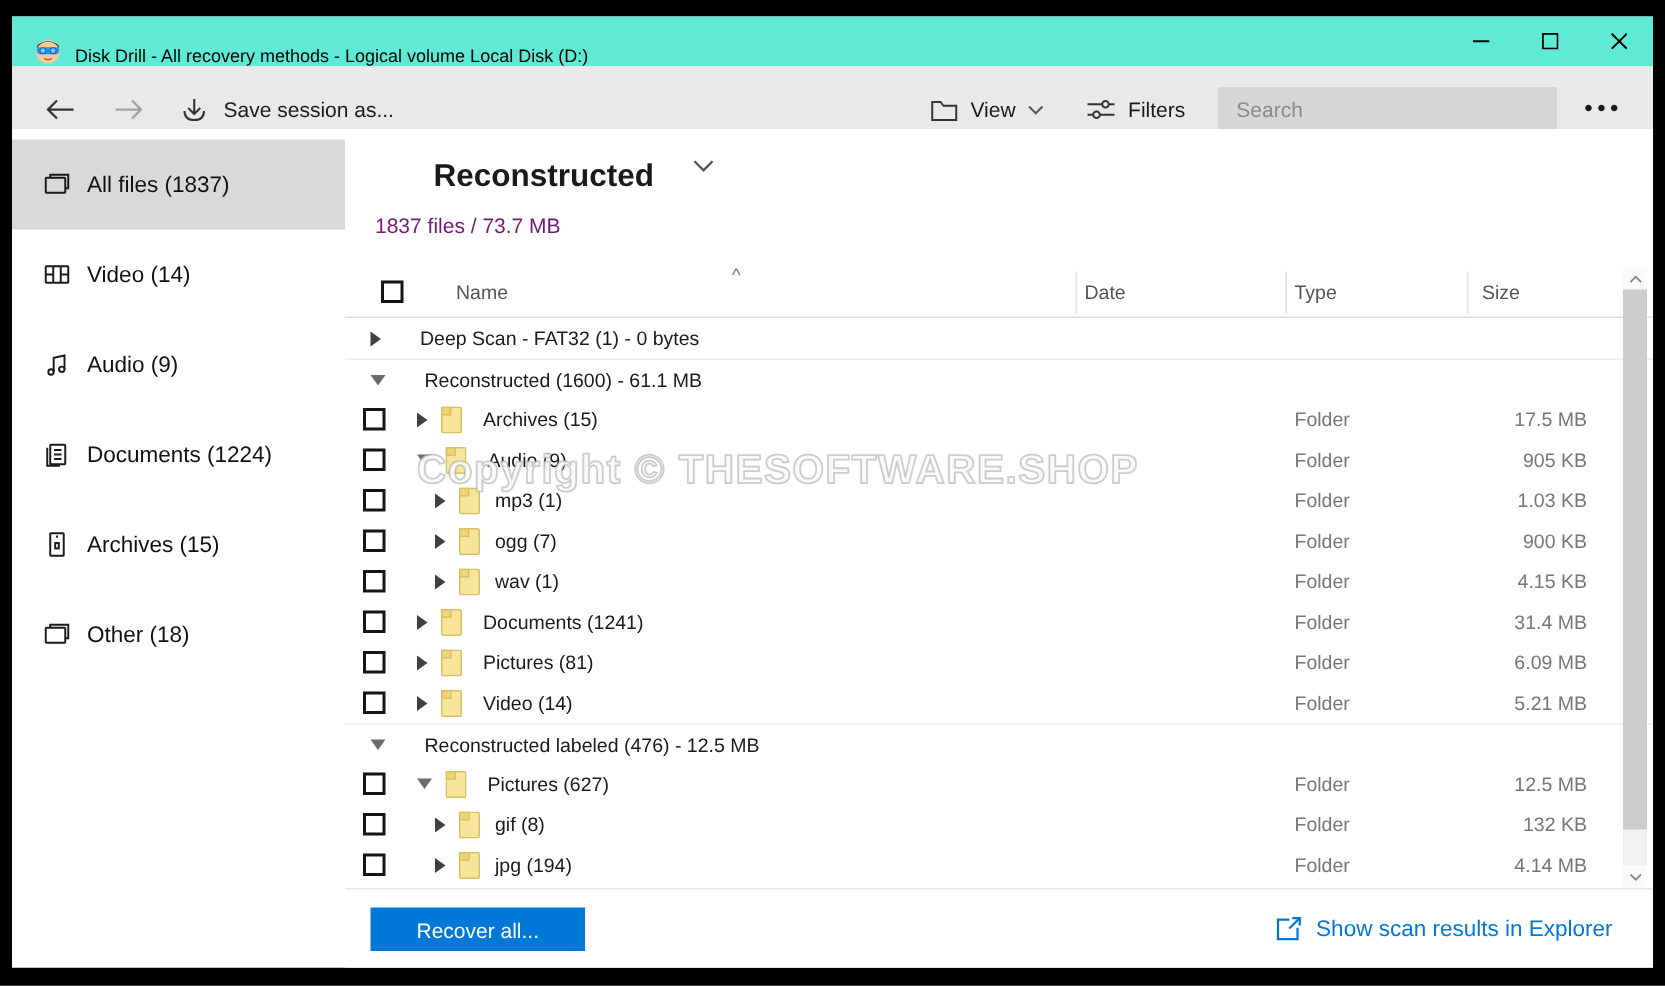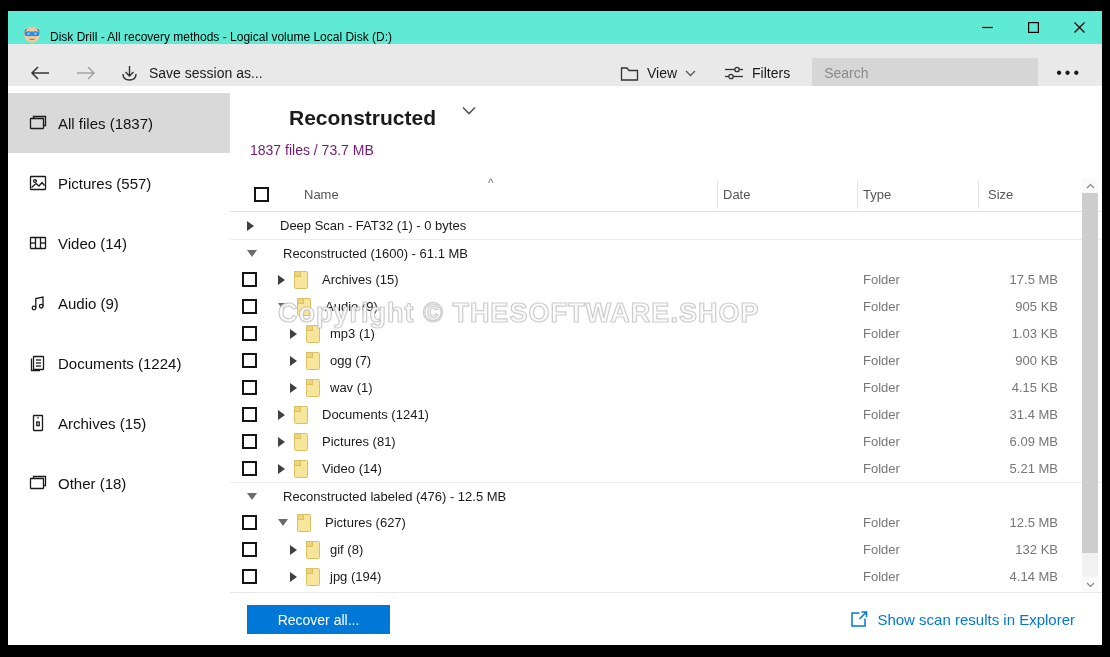--- a/index.html
+++ b/index.html
@@ -185,28 +185,20 @@
     <div class="sidebar" id="sidebar-list">
         <div class="side-item selected">
           <svg class="side-icon" viewBox="0 0 20 20" fill="none" stroke="#1a1a1a" stroke-width="1.3">
             <rect x="2.5" y="5.5" width="13" height="10" rx="0.5"></rect>
             <path d="M5.5 5.5 V3.5 H17.5 V12.5 H15.5"></path>
           </svg>
           <span class="side-label">All files (1837)</span>
         </div>
         <div class="side-item">
           <svg class="side-icon" viewBox="0 0 20 20" fill="none" stroke="#1a1a1a" stroke-width="1.3">
-            <rect x="2.5" y="3.5" width="15" height="13" rx="0.5"></rect>
-            <circle cx="7" cy="8" r="1.4"></circle>
-            <path d="M3.5 14.5 L8 10.5 L11 13 L14 9.5 L16.5 12.5"></path>
-          </svg>
-          <span class="side-label">Pictures (557)</span>
-        </div>
-        <div class="side-item">
-          <svg class="side-icon" viewBox="0 0 20 20" fill="none" stroke="#1a1a1a" stroke-width="1.3">
             <rect x="2.5" y="4.5" width="15" height="11" rx="0.5"></rect>
             <line x1="7.5" y1="4.5" x2="7.5" y2="15.5"></line>
             <line x1="12.5" y1="4.5" x2="12.5" y2="15.5"></line>
             <line x1="2.5" y1="10" x2="7.5" y2="10"></line>
             <line x1="12.5" y1="10" x2="17.5" y2="10"></line>
           </svg>
           <span class="side-label">Video (14)</span>
         </div>
         <div class="side-item">
           <svg class="side-icon" viewBox="0 0 20 20" fill="none" stroke="#1a1a1a" stroke-width="1.3">

